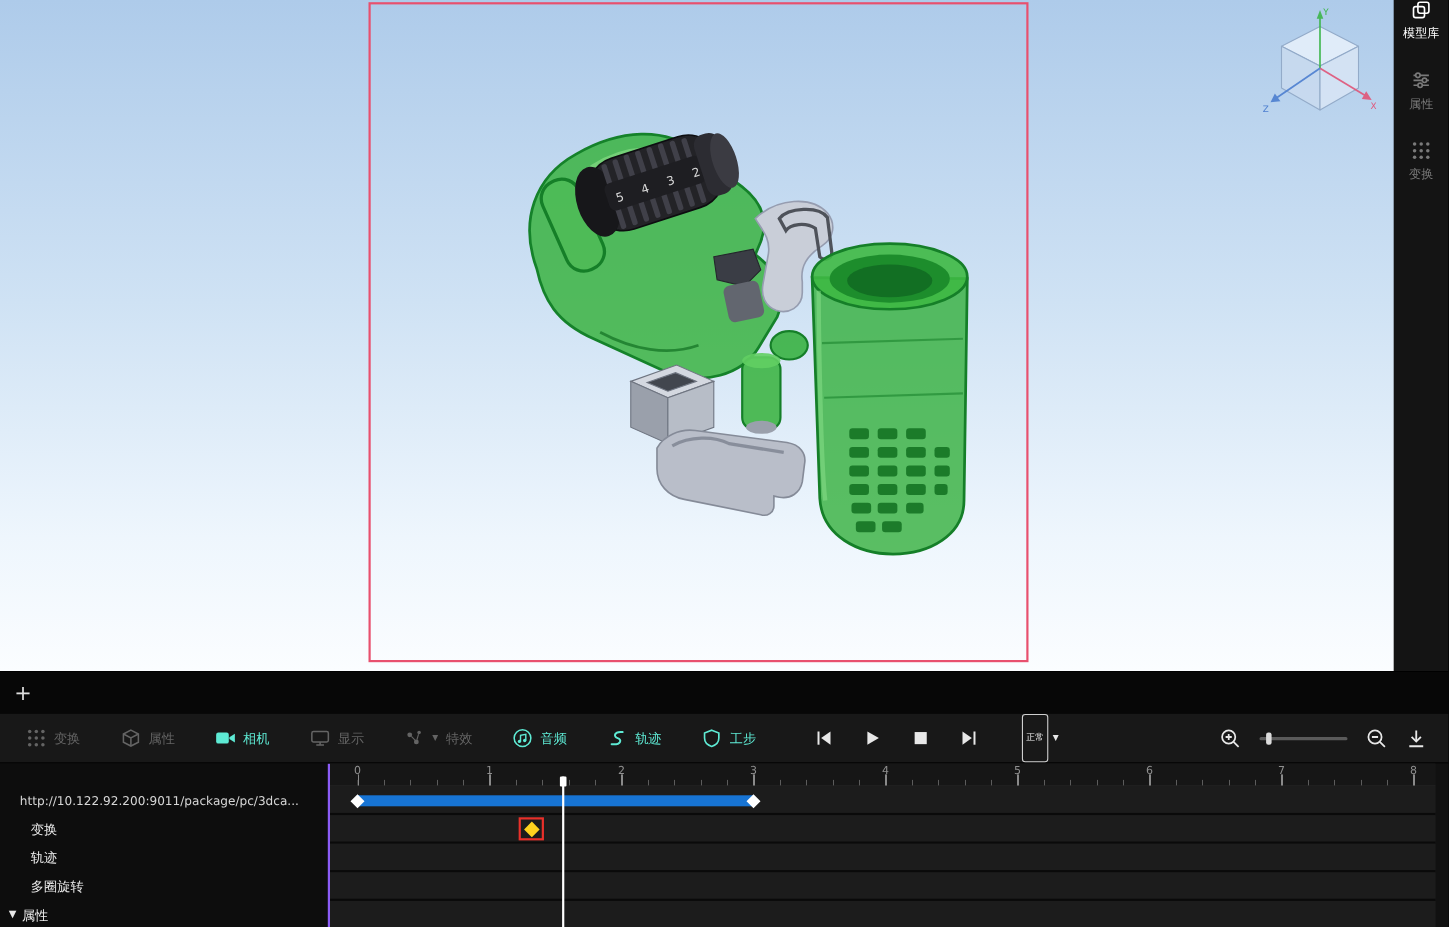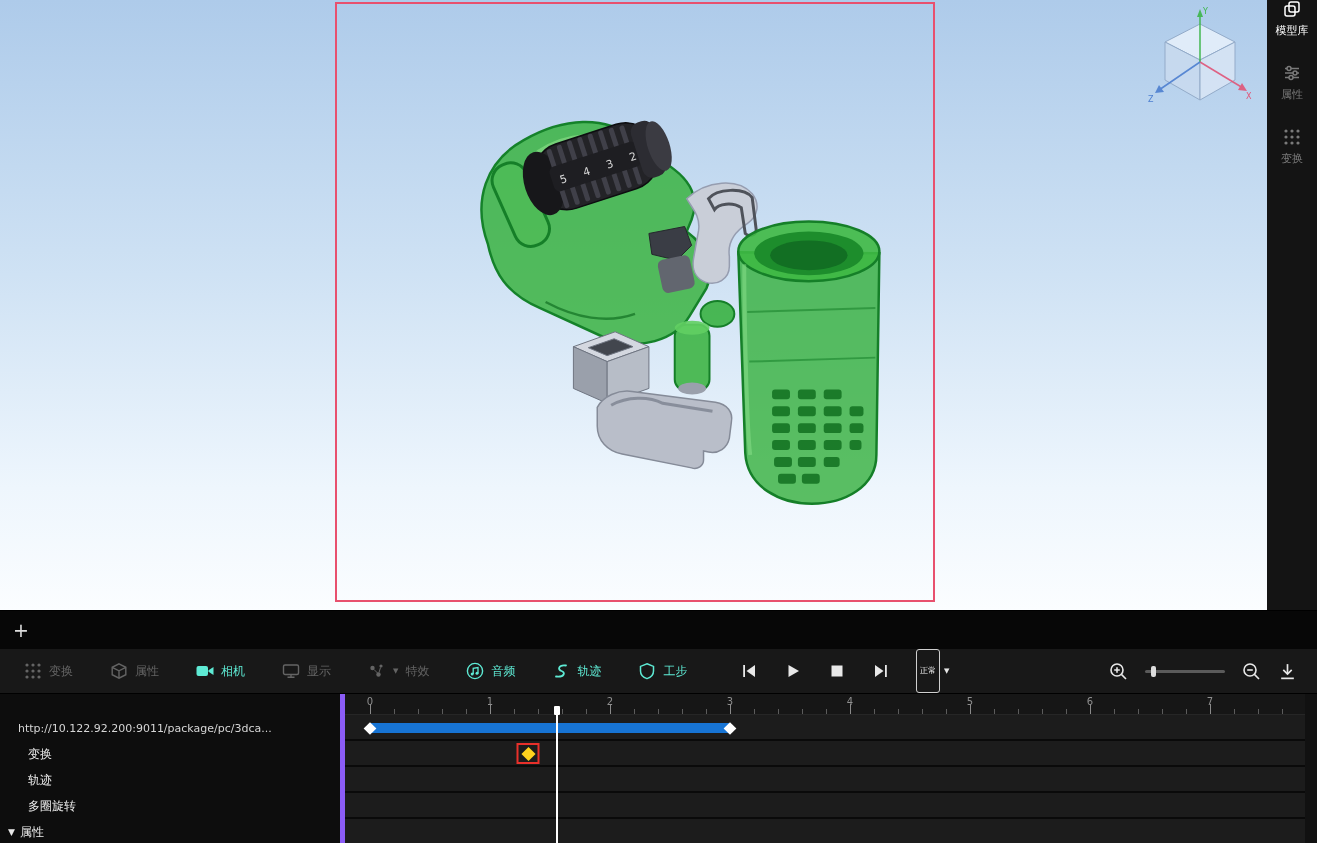--- a/index.html
+++ b/index.html
@@ -28,30 +28,30 @@
   .toolbar{height:44px;background:#181818;border-bottom:1px solid #000;display:flex;align-items:center;position:relative;flex:0 0 auto;}
   .tools{display:flex;align-items:center;margin-left:24px;}
   .tool{display:flex;align-items:center;gap:7px;margin-right:37px;color:#5eead4;font-size:12px;cursor:pointer;white-space:nowrap;}
   .tool.disabled{color:#646464;}
   .tool svg{width:18px;height:18px;display:block;}
   .mini-caret{font-size:7px;line-height:1;}
   .playback{position:absolute;left:740px;top:0;height:100%;display:flex;align-items:center;gap:26px;}
   .pbtn{width:18px;height:18px;cursor:pointer;}
   .pbtn svg{width:18px;height:18px;display:block;}
   .speed{display:flex;align-items:center;gap:4px;cursor:pointer;color:#e8e8e8;}
-  .speedbox{border:1px solid #cfcfcf;border-radius:3px;font-size:8px;padding:16px 3px;color:#eee;line-height:1.2;}
+  .speedbox{border:1px solid #cfcfcf;border-radius:3px;font-size:8px;padding:16px 3px;color:#eee;line-height:1.2;margin-left:13px;}
   .zoomctrl{position:absolute;right:20px;top:0;height:100%;display:flex;align-items:center;gap:17px;}
   .zbtn{width:19px;height:19px;cursor:pointer;}
   .zbtn svg{width:19px;height:19px;display:block;}
   .slider{position:relative;width:80px;height:3px;background:#5a5a5a;border-radius:2px;cursor:pointer;}
   .slider .handle{position:absolute;left:6px;top:-4px;width:5px;height:11px;background:#dcdcdc;border-radius:2px;}
 
   
   .timeline{flex:1;display:flex;background:#151515;min-height:0;}
-  .labels{width:345px;background:#0d0d0d;border-right:5px solid #8b5cf6;box-sizing:border-box;flex:0 0 auto;}
+  .labels{width:300px;background:#0d0d0d;border-right:2px solid #8b5cf6;box-sizing:border-box;flex:0 0 auto;}
   .ruler-spacer{height:21px;}
   .lrow{height:26px;box-sizing:border-box;display:flex;align-items:center;padding-left:28px;color:#ececec;font-size:12px;cursor:pointer;}
   .lrow.url{padding-left:18px;font-size:11px;color:#d6d6d6;}
   .lrow.url span{max-width:262px;overflow:hidden;text-overflow:ellipsis;white-space:nowrap;display:block;}
   .lrow.group{padding-left:8px;gap:5px;}
   .group-caret{font-size:9px;color:#e8e8e8;}
 
   .trackarea{flex:1;position:relative;min-width:0;}
   .ruler{position:relative;height:21px;box-sizing:border-box;border-bottom:1px solid #262626;background:#161616;cursor:pointer;}
   .rnum{position:absolute;top:2px;transform:translateX(-50%);font-size:10px;color:#8f8f8f;}

